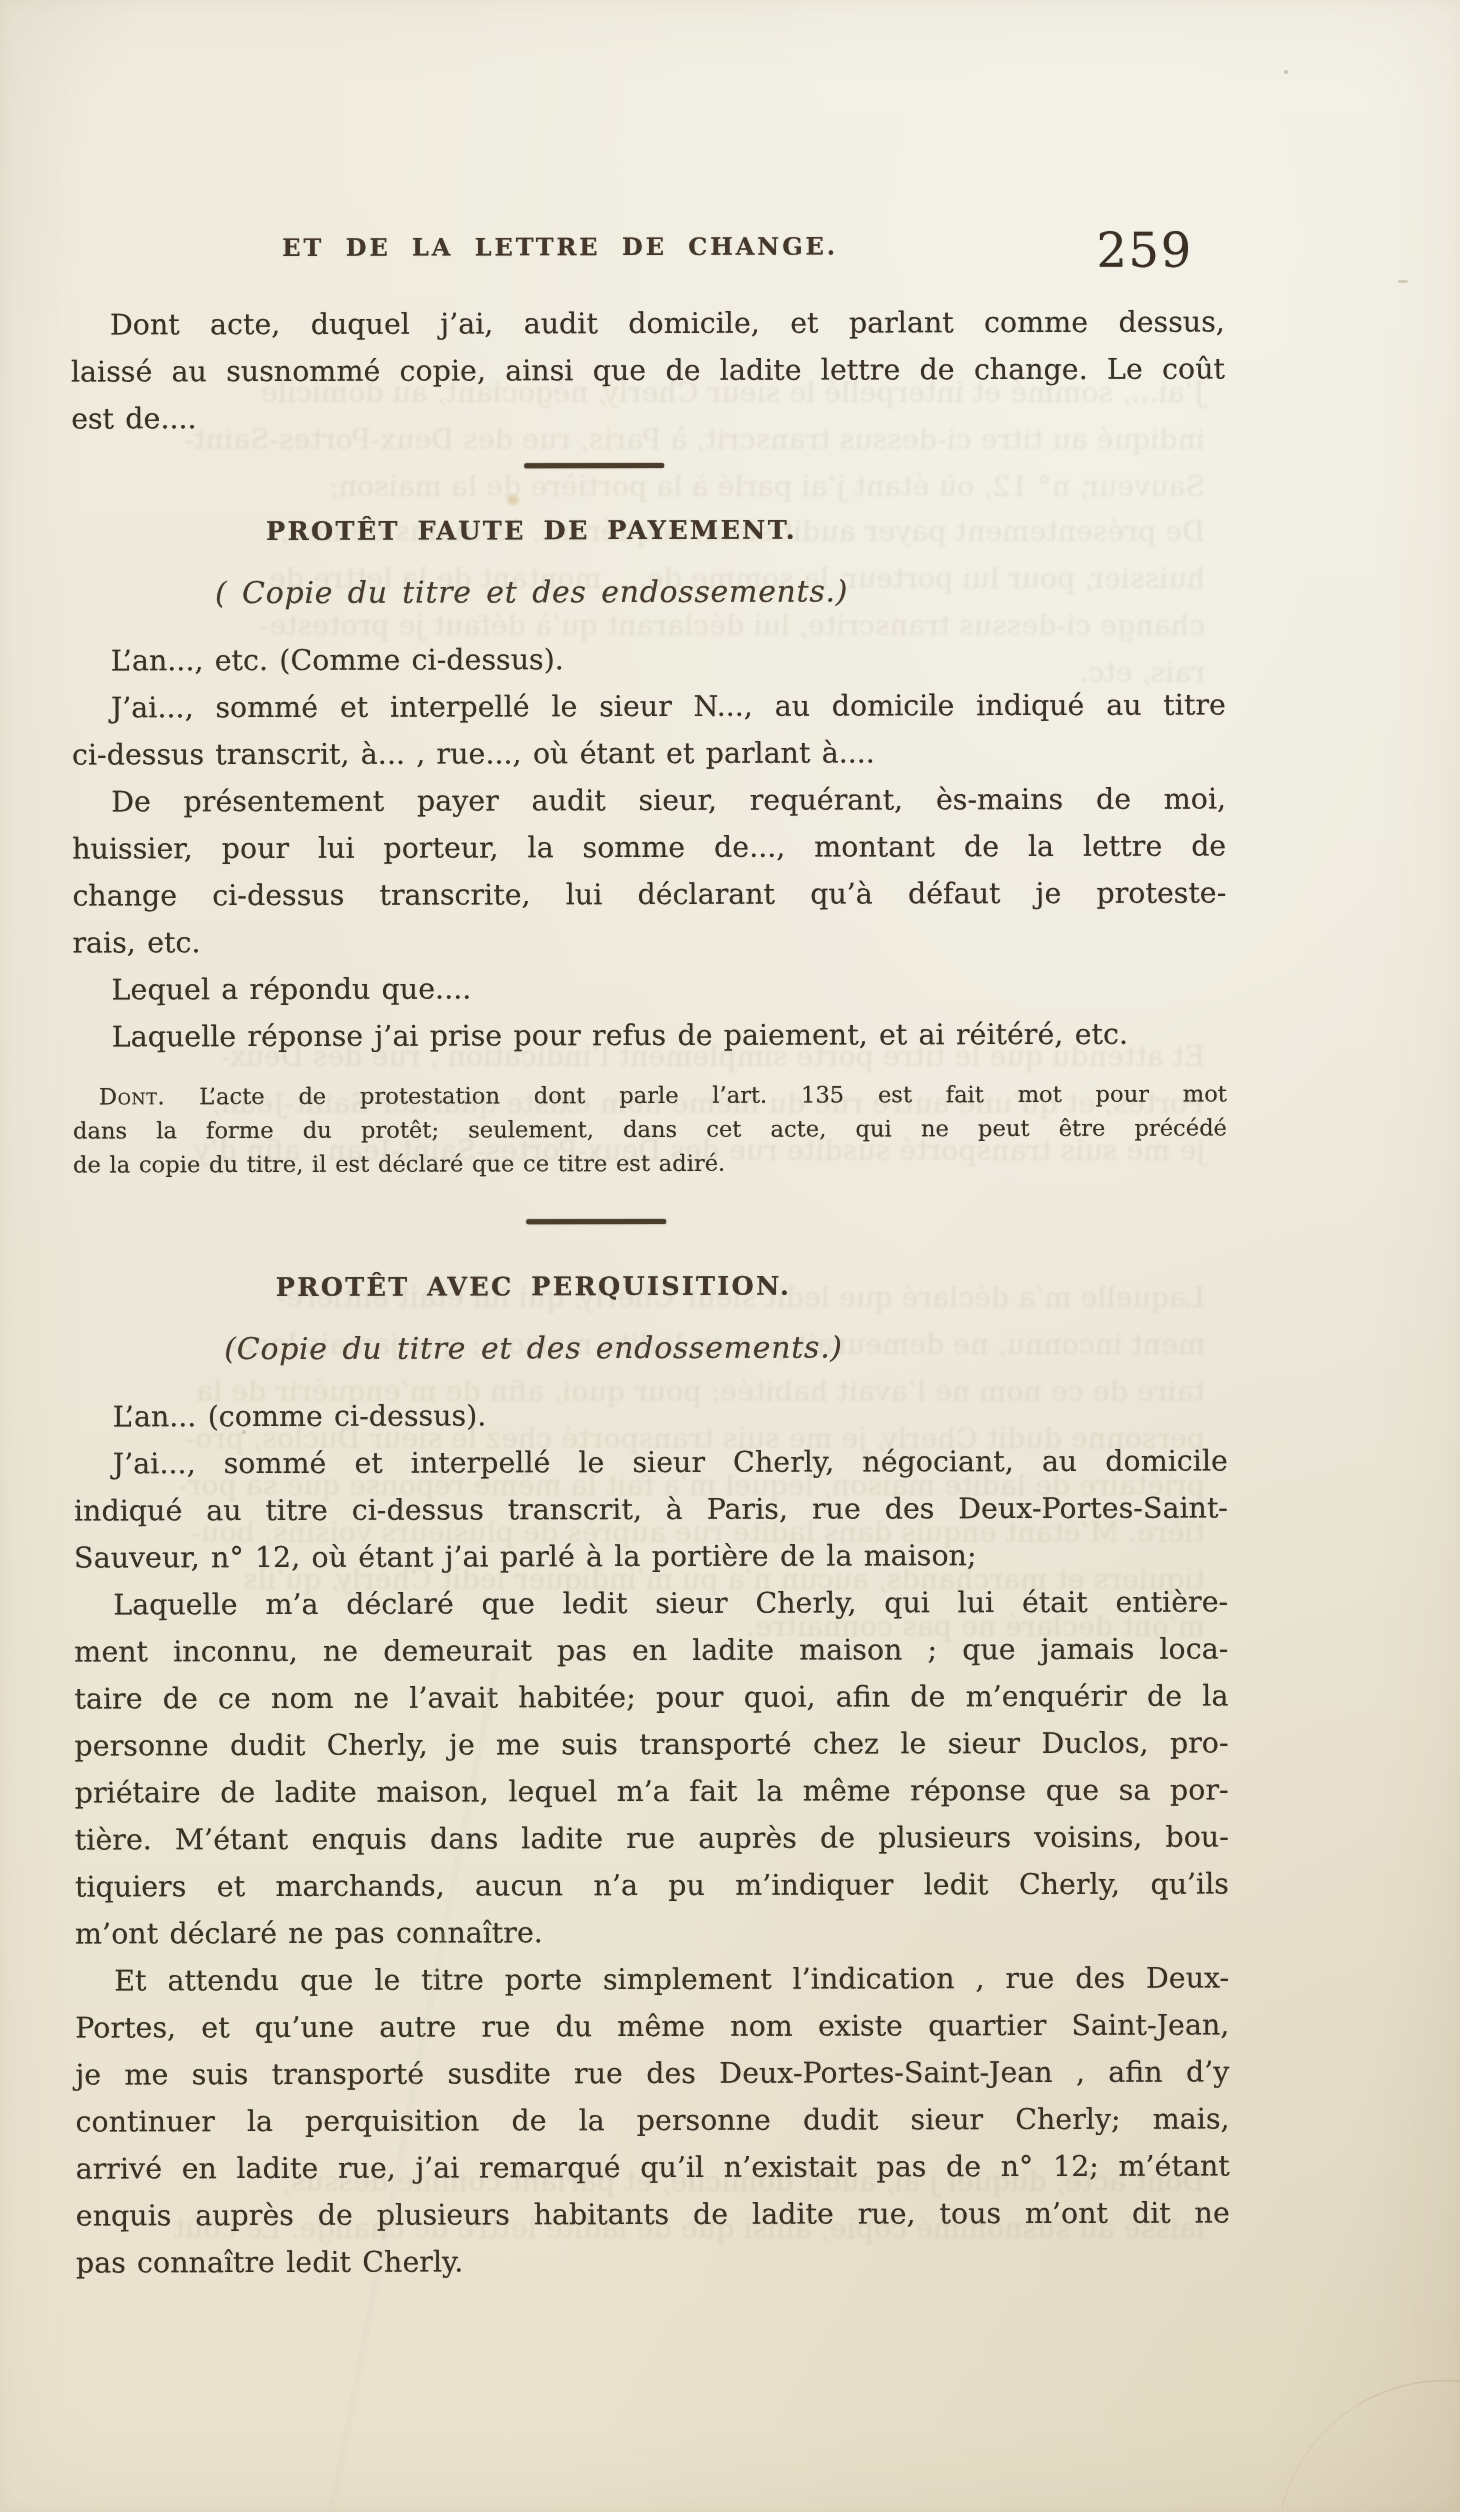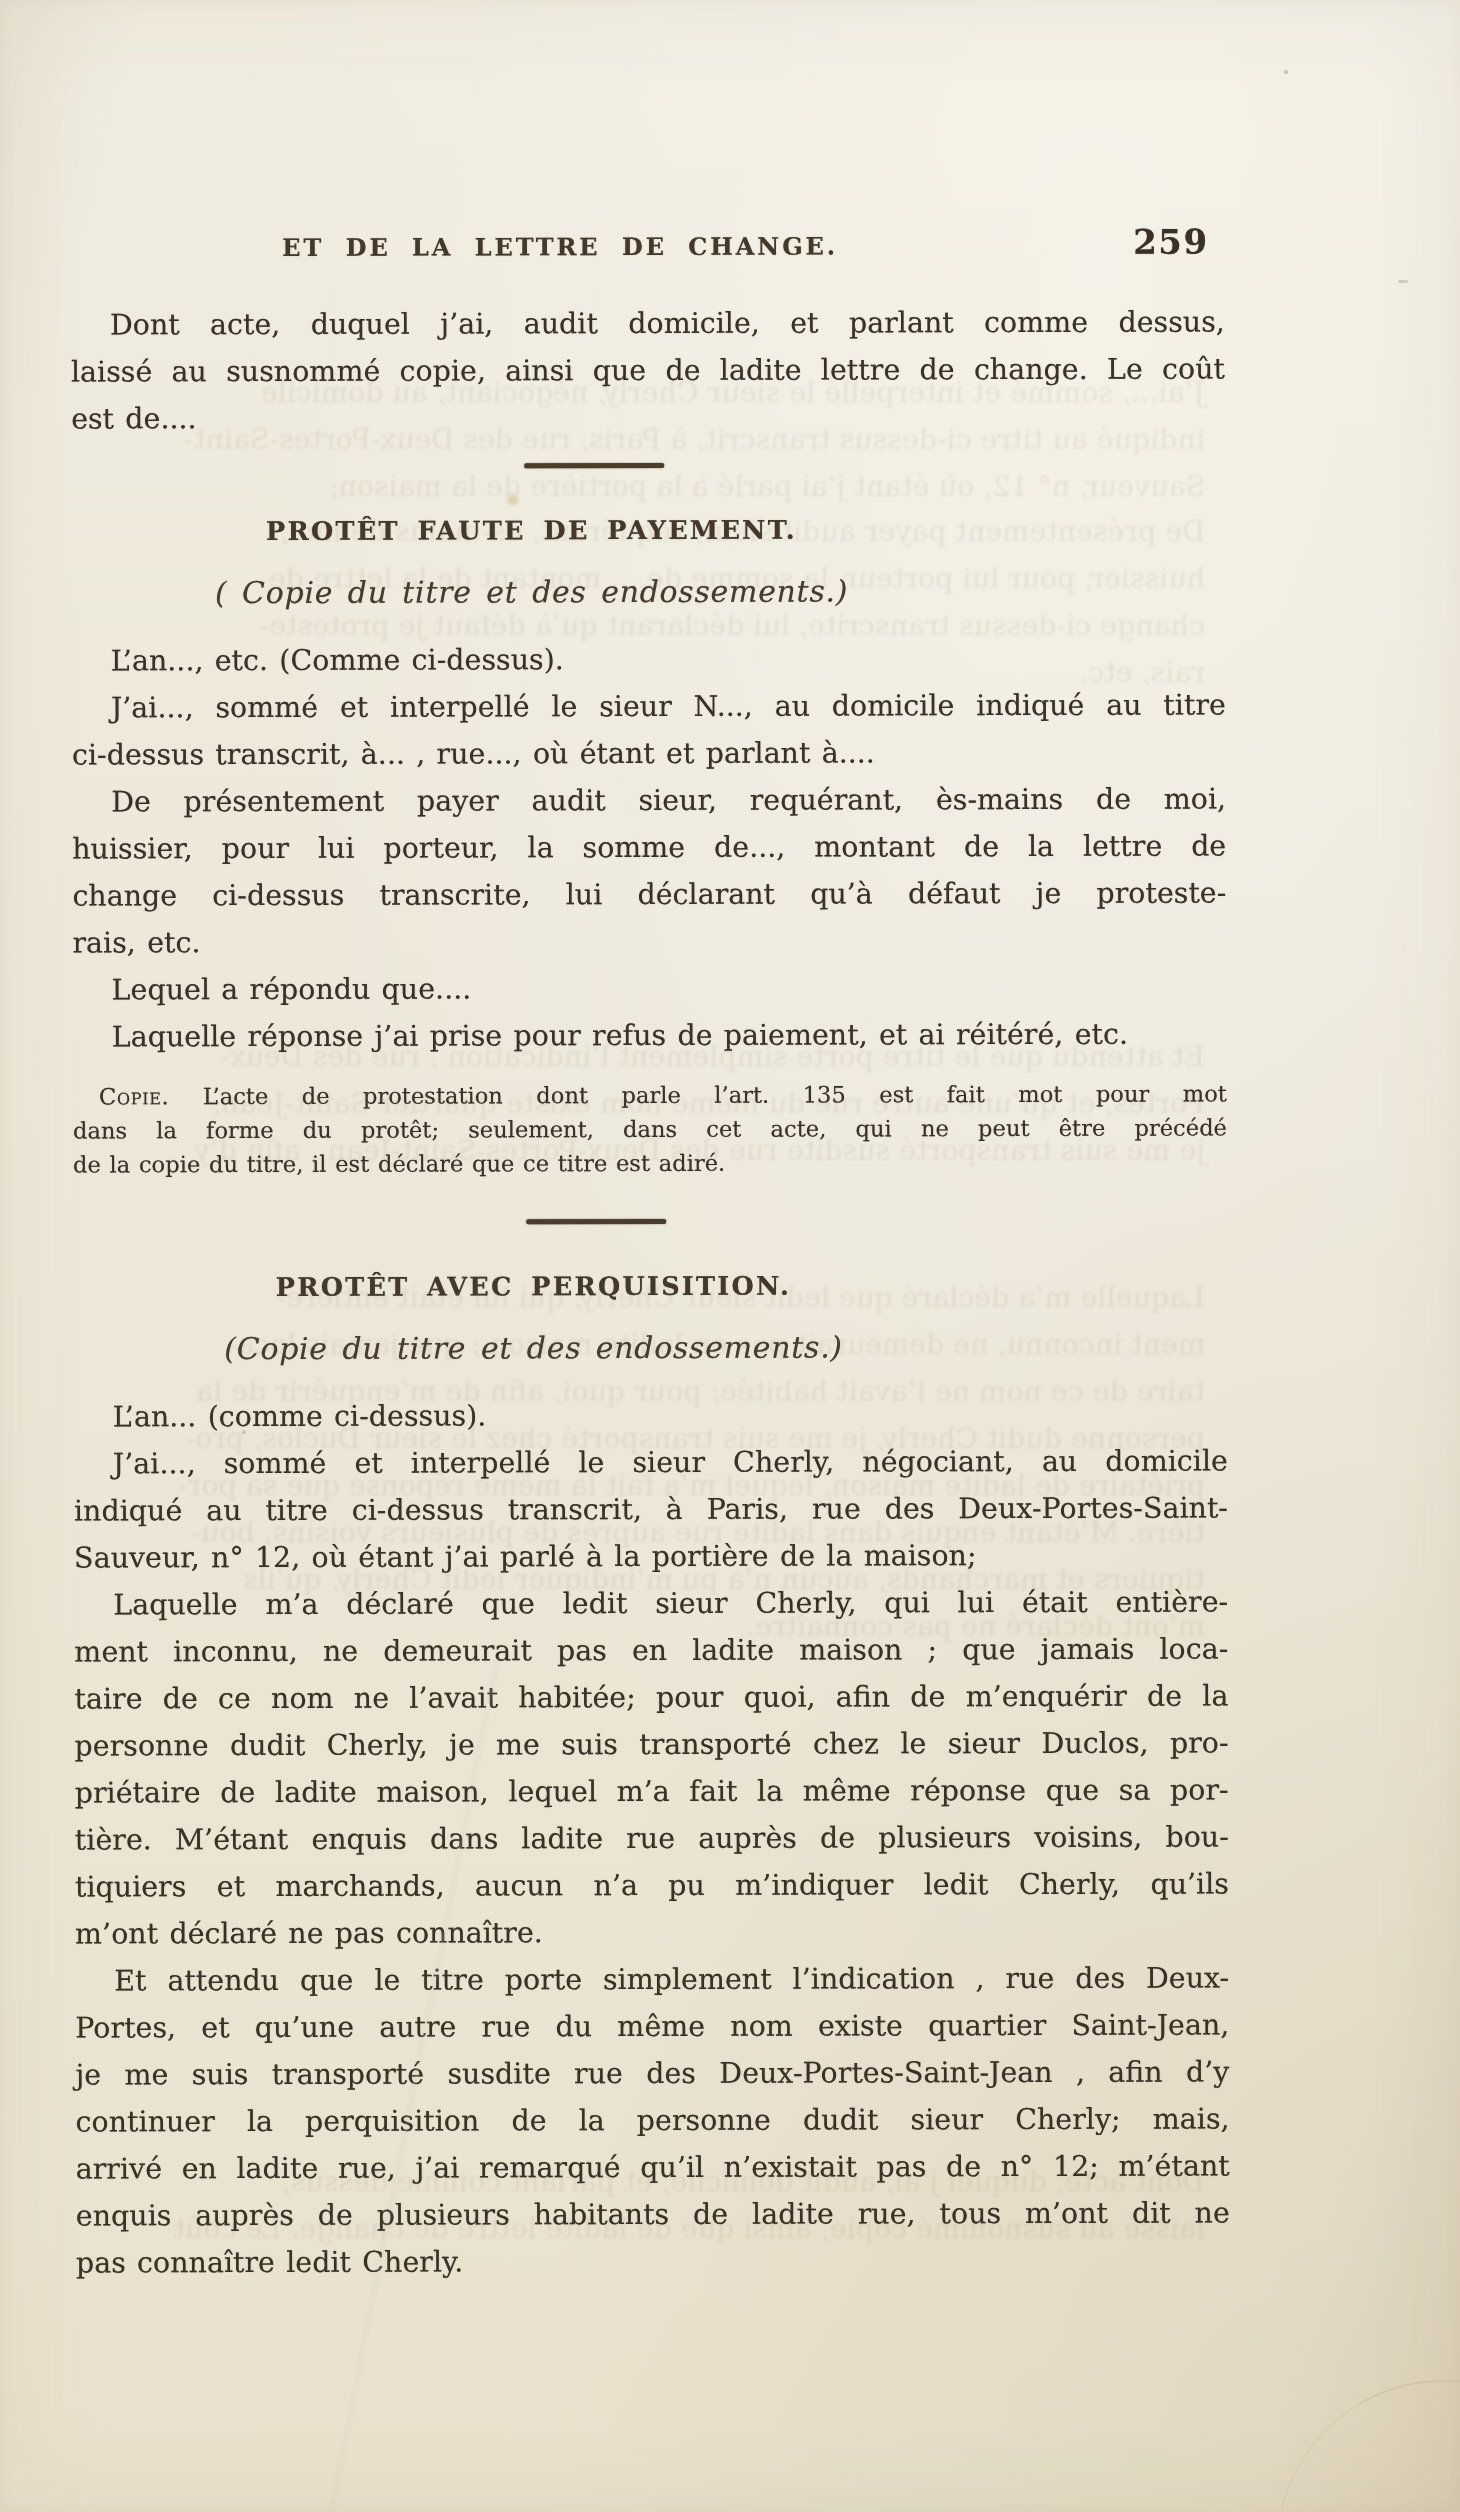--- a/index.html
+++ b/index.html
@@ -33,22 +33,22 @@
     transform:rotate(-.15deg);
   }
   .running-head{margin-top:232px;height:42px;position:relative;}
   .rh-center{width:979px;text-align:center;}
   .rh-title{
     display:inline-block;
     font-size:24px;font-weight:bold;letter-spacing:2.9px;word-spacing:10.2px;
     color:#43382a;text-shadow:0 0 1px rgba(67,56,42,.55);
   }
   .rh-page{
-    position:absolute;right:16px;top:-8.8px;
-    font-size:34px;font-weight:bold;color:#3a3024;
+    position:absolute;right:32px;top:-8.8px;
+    font-size:48px;font-weight:normal;color:#3a3024;
     text-shadow:0 0 1px rgba(58,48,36,.5);
     letter-spacing:1.5px;
   }
   .tl{
     font-size:28.5px;line-height:47px;
     text-shadow:0 0 0.9px rgba(58,49,38,.52);
     word-spacing:2.2px;
   }
   .tl.j{text-align:justify;text-align-last:justify;}
   .tl.ind{text-indent:39px;}
@@ -170,21 +170,21 @@
             <div class="tl j">change ci-dessus transcrite, lui déclarant qu’à défaut je proteste-</div>
             <div class="tl">rais, etc.</div>
           </div>
           <div class="para">
             <div class="tl ind">Lequel a répondu que....</div>
           </div>
           <div class="para">
             <div class="tl ind">Laquelle réponse j’ai prise pour refus de paiement, et ai réitéré, etc.</div>
           </div>
           <div class="para nota">
-            <div class="tl j ind"><span class="nota-label">Copie.</span><span class="nota-italic"> L’acte de protestation</span><span> dont parle l’art. 135 est fait mot pour mot</span></div>
+            <div class="tl j ind"><span class="nota-label">Dont.</span><span class="nota-italic"> L’acte de protestation</span><span> dont parle l’art. 135 est fait mot pour mot</span></div>
             <div class="tl j">dans la forme du protêt; seulement, dans cet acte, qui ne peut être précédé</div>
             <div class="tl">de la copie du titre, il est déclaré que ce titre est adiré.</div>
           </div>
         </div>
         <div class="rule"></div>
         <div>
           <div class="sec-head"><span class="sec-title">PROTÊT AVEC PERQUISITION.</span><span class="sec-sub">(Copie du titre et des endossements.)</span></div>
           <div class="para">
             <div class="tl ind">L’an... (comme ci-dessus).</div>
           </div>

